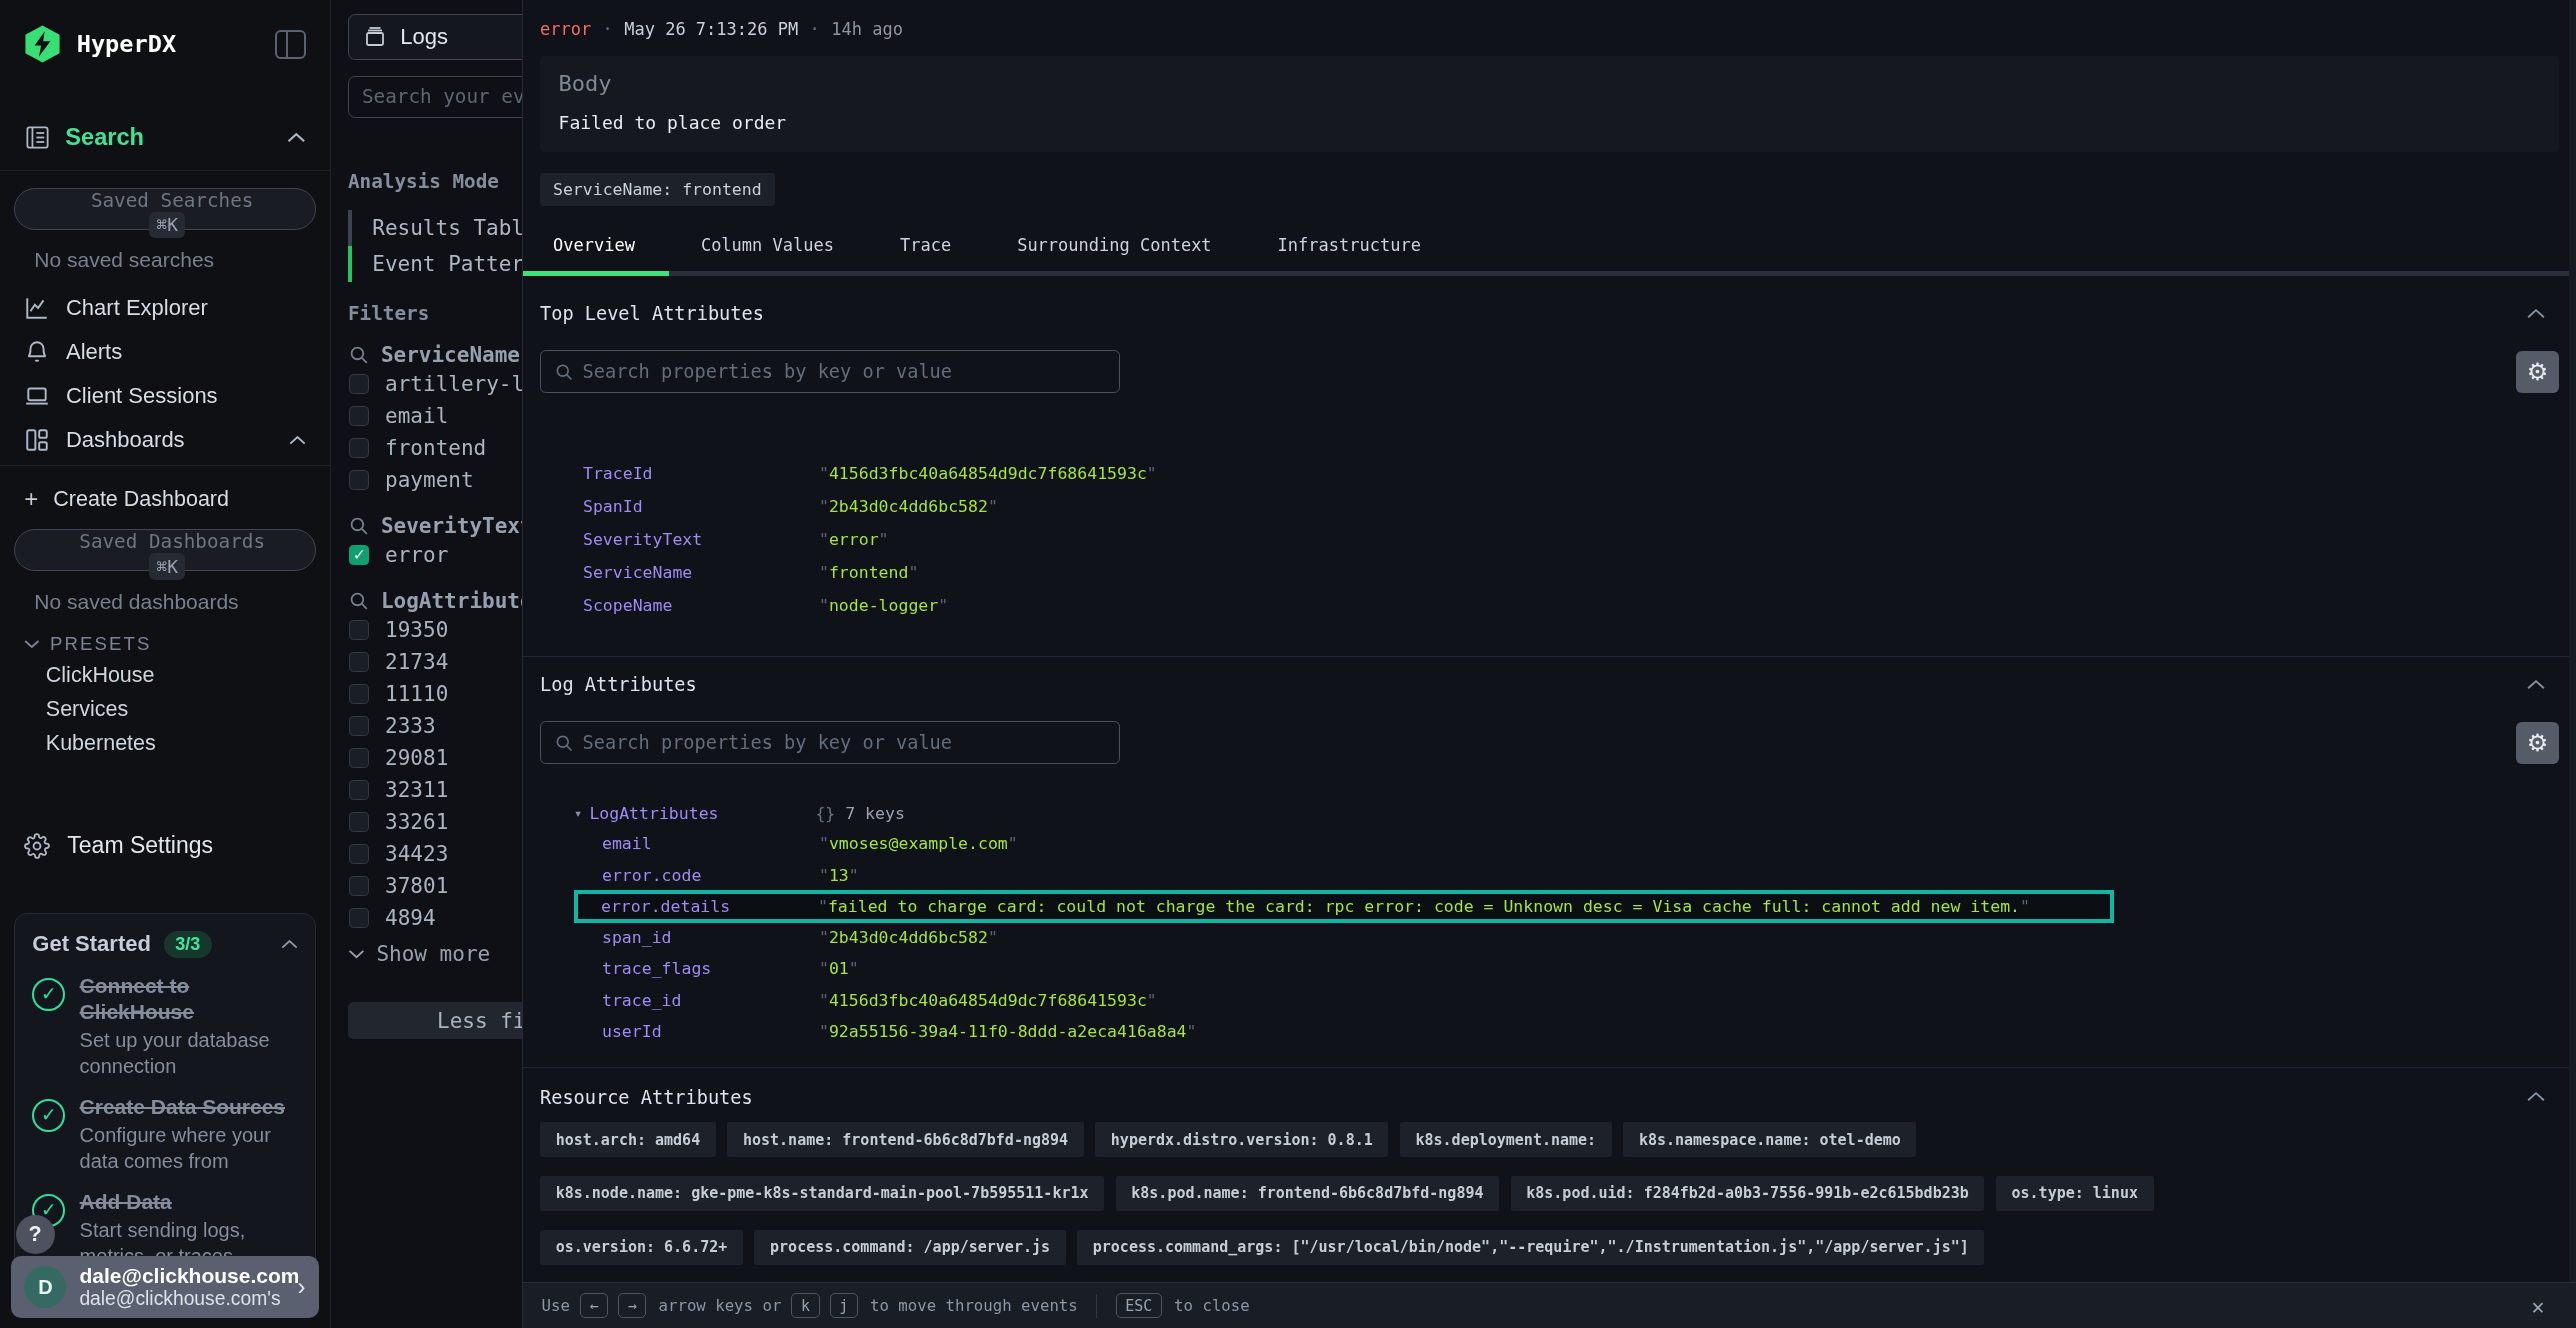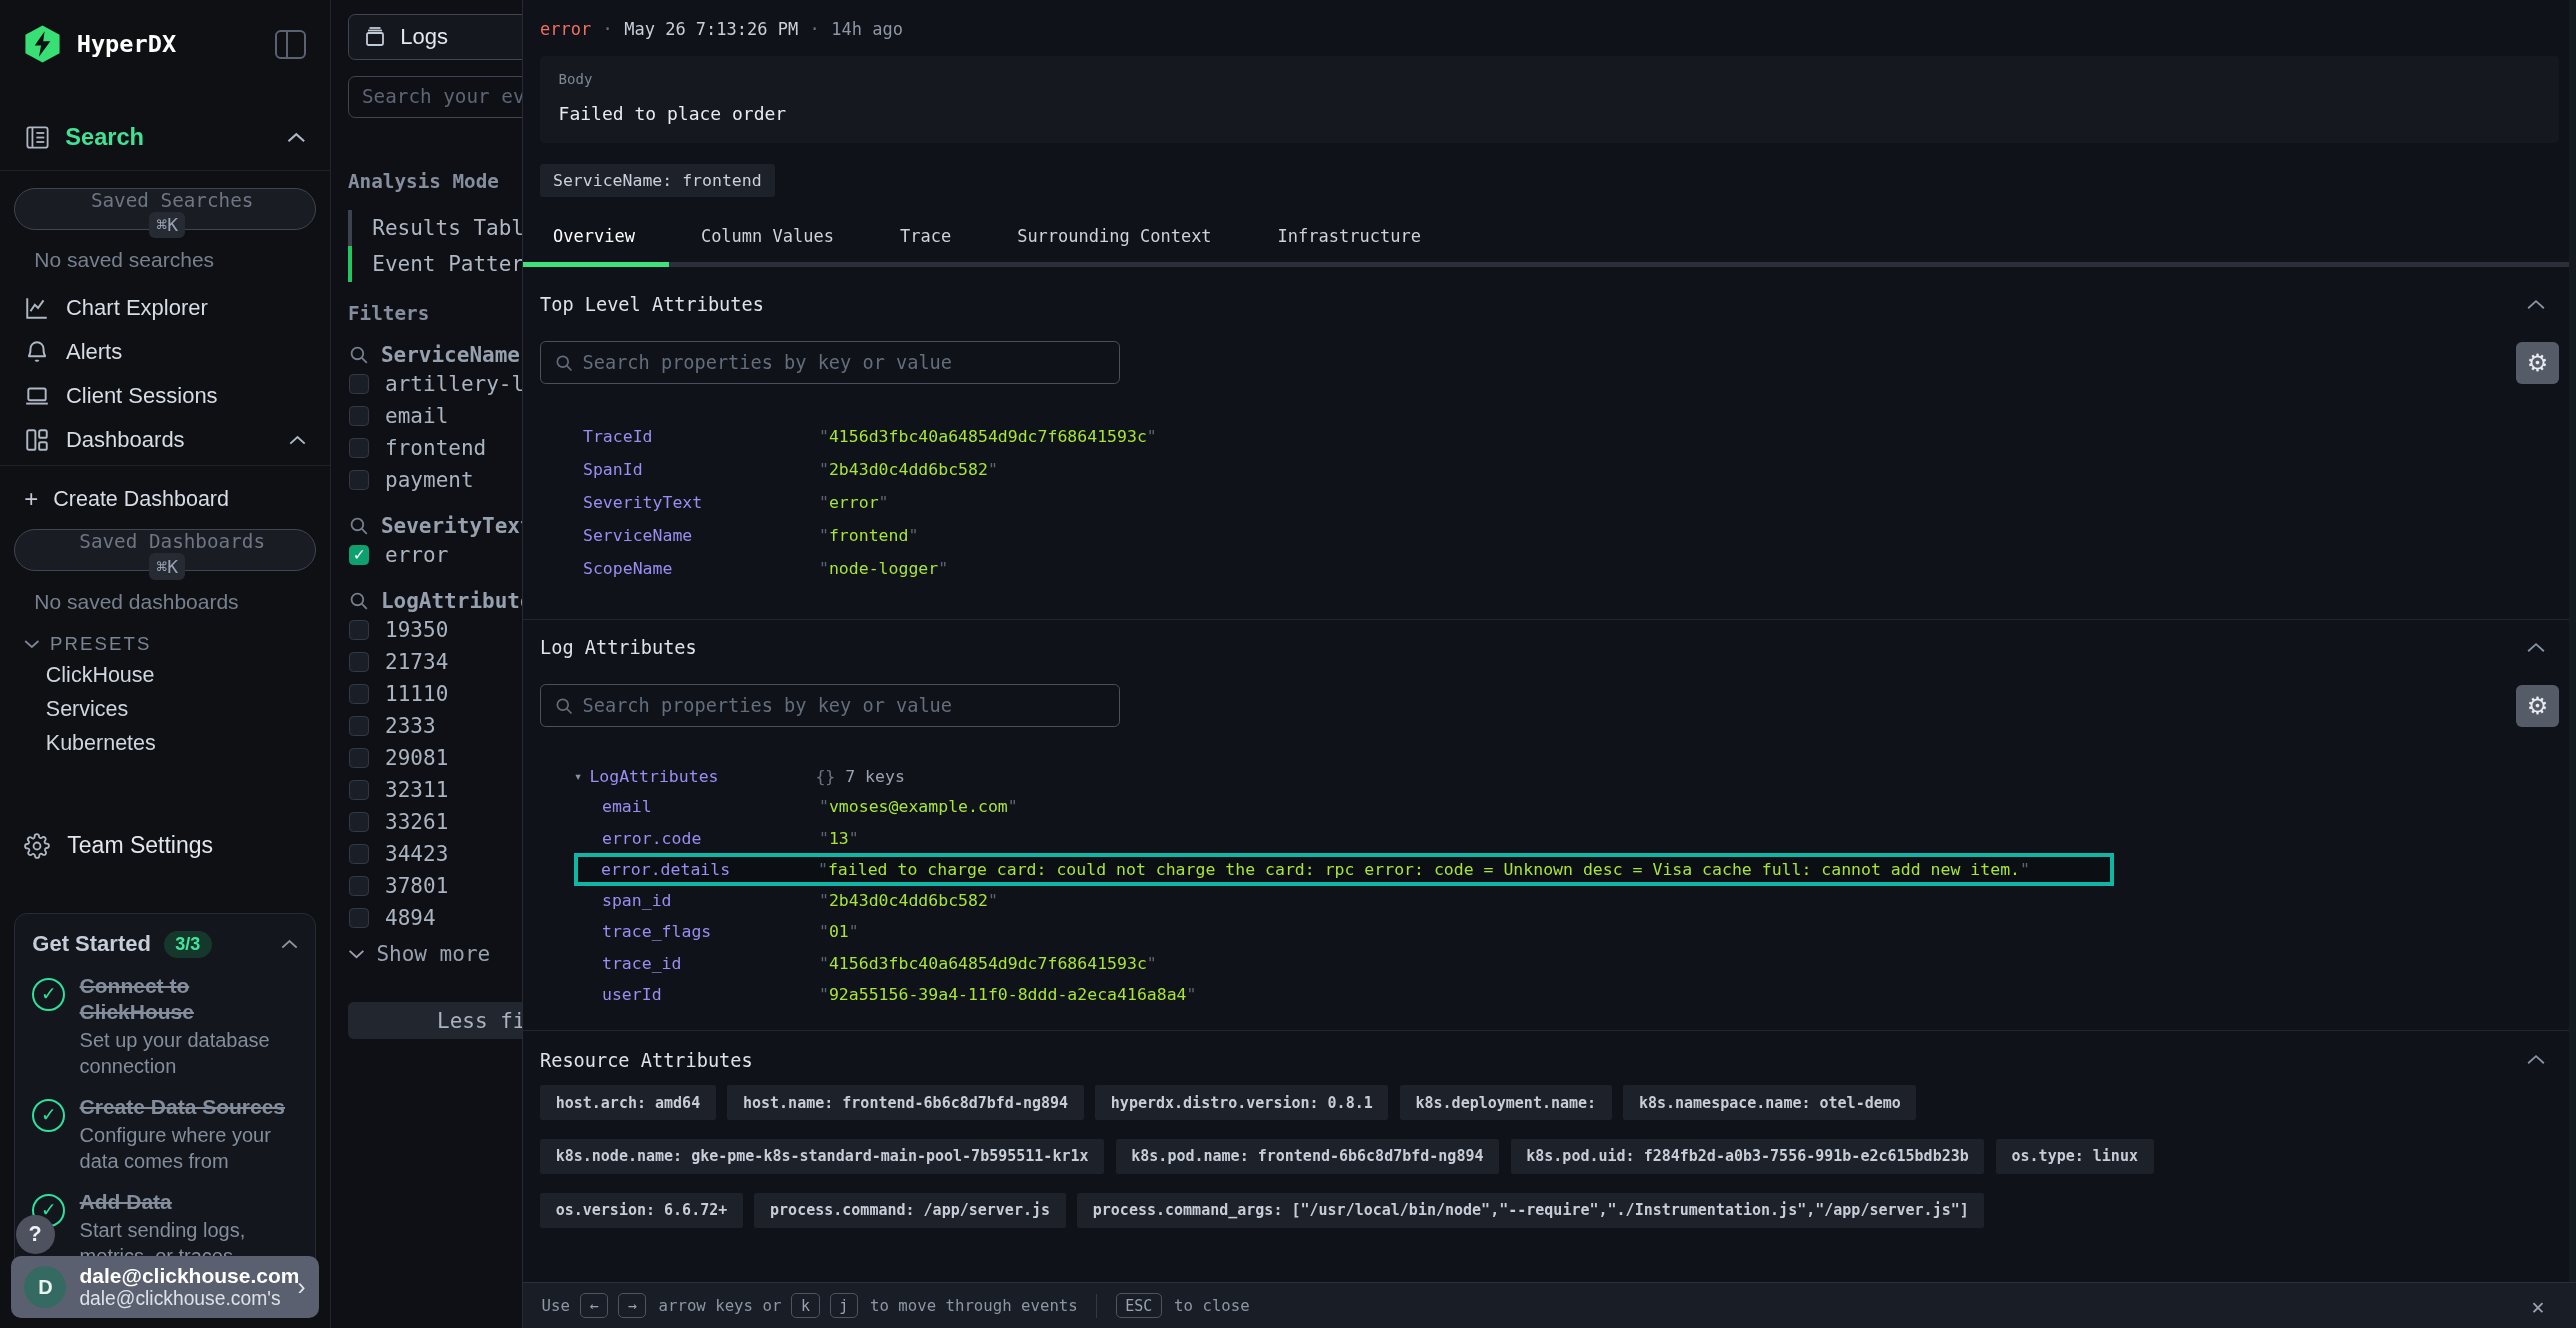--- a/index.html
+++ b/index.html
@@ -73,38 +73,38 @@
 
   
   .overlay { position:absolute; left:522px; right:0; top:0; bottom:0; background:#0f1218; border-left:0.7px solid #262a33; z-index:10; overflow:hidden; }
   .scrollstrip { position:absolute; right:0; top:0; bottom:0; width:7.2px; background:#161a21; }
   .d-header { display:flex; align-items:center; padding:18.6px 0 0 17px; font-family:"DejaVu Sans Mono",monospace; font-size:17px; }
   .sev { color:#f36d62; }
   .sep { color:#6a7382; margin:0 11.4px; }
   .ts { color:#c9d0da; }
   .rel { color:#8d96a5; }
   .body-panel { margin:17px 17px 0 17px; background:#15181f; border-radius:4.3px; padding:15.7px 18.6px 18.6px 18.6px; }
-  .body-label { font-family:"DejaVu Sans Mono",monospace; font-size:14px; color:#7e8795; }
+  .body-label { font-family:"DejaVu Sans Mono",monospace; font-size:22px; color:#7e8795; }
   .body-value { font-family:"DejaVu Sans Mono",monospace; font-size:18px; color:#e8ecf1; margin-top:15.7px; }
   .svc-chip { display:inline-flex; margin:21.5px 0 0 17px; background:#1d2129; border-radius:2.9px; padding:7.2px 13px; font-family:"DejaVu Sans Mono",monospace; font-size:16.5px; color:#cad1db; }
   .tabs { display:flex; gap:66px; padding-left:30px; margin-top:29px; position:relative; }
   .tab { font-family:"DejaVu Sans Mono",monospace; font-size:17px; color:#ccd3dd; padding-bottom:15.7px; }
   .tab.active { color:#ffffff; font-weight:normal; }
   .tab-track { height:5px; background:#2a2f39; position:relative; }
   .tab-track .green-seg { position:absolute; left:0; top:0; height:5px; width:146px; background:#3fe17c; }
   .section { position:relative; padding:0 17px; }
   .section + .section { border-top:1.4px solid #21252e; }
   .sec-title { font-family:"DejaVu Sans Mono",monospace; font-size:18.6px; color:#dde3ea; padding-top:27px; }
   .sec-chev { position:absolute; right:30px; top:31.5px; }
   .sec2 .sec-chev { top:21.5px; }
   .sec-search-row { display:flex; align-items:center; margin-top:26px; }
   .sec-search { flex:0 0 580px; height:43px; border:1.4px solid #4a515e; border-radius:5.7px; display:flex; align-items:center; padding:0 13px; }
   .sec-search .ph { color:#636d7c; font-size:18.6px; font-family:"DejaVu Sans Mono",monospace; margin-left:8.6px; }
   .gear-btn { margin-left:auto; width:43px; height:42px; background:#555b67; border-radius:5.7px; display:flex; align-items:center; justify-content:center; color:#e8ebf0; font-size:24px; }
-  .kv-list { margin-top:36px; padding-bottom:34px; }
+  .kv-list { margin-top:64px; padding-bottom:34px; }
   .kv { display:flex; align-items:center; height:33px; padding-left:43px; font-family:"DejaVu Sans Mono",monospace; font-size:16.5px; }
   .kv .k { color:#9b8df3; width:236px; flex:0 0 auto; }
   .kv .v { color:#a7e635; white-space:nowrap; }
   .v.q::before, .v.q::after { content:"\""; color:#5c6574; }
   .tree { margin-top:34px; padding-bottom:20px; }
   .root-row { display:flex; align-items:center; height:30px; padding-left:34px; font-family:"DejaVu Sans Mono",monospace; font-size:16.5px; }
   .tri { color:#8a93a2; font-size:13.6px; margin-right:7.2px; }
   .root-key { color:#9b8df3; width:226px; }
   .braces { color:#6b7483; margin-right:10px; }
   .nkeys { color:#9aa3b2; }

